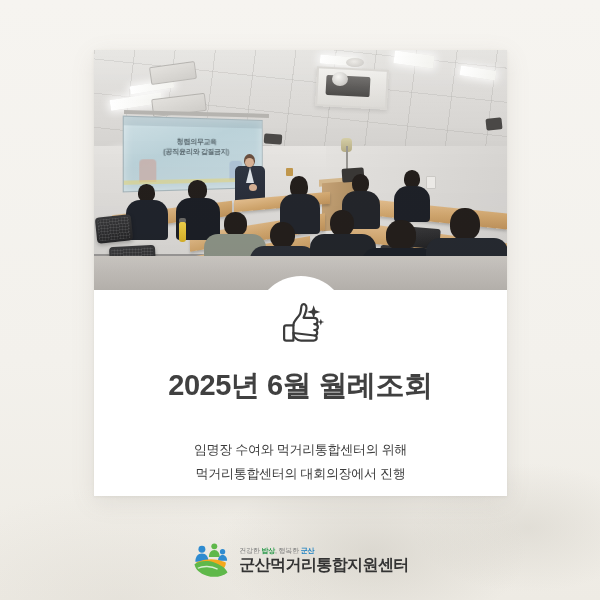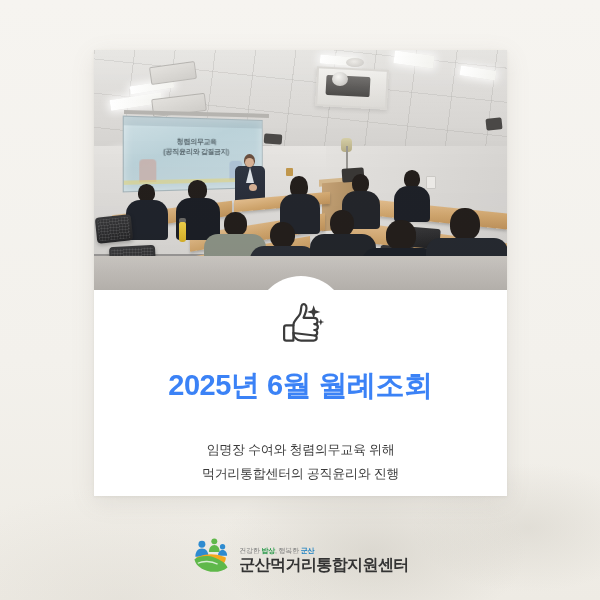--- a/index.html
+++ b/index.html
@@ -359,21 +359,21 @@
     height: 206px;
     background: #ffffff;
   }
   #main-title {
     position: absolute;
     left: 0; right: 0;
     top: 78px;
     text-align: center;
     font-size: 29px;
     font-weight: 700;
-    color: #3b82f6;
+    color: #404040;
     letter-spacing: -0.5px;
     line-height: 1.2;
   }
   #subtitle-wrap {
     position: absolute;
     left: 0; right: 0;
     top: 148px;
     text-align: center;
   }
   .subtitle-line {
@@ -384,20 +384,21 @@
   }
 
   
   #footer {
     position: absolute;
     left: 0;
     top: 536px;
     width: 600px;
     height: 48px;
     display: flex;
+    align-items: center;
     justify-content: center;
     gap: 8px;
   }
   #logo-mark { width: 40px; height: 38px; flex: 0 0 auto; }
   #logo-text { display: flex; flex-direction: column; justify-content: center; }
   #logo-tagline {
     font-size: 7px;
     line-height: 9px;
     color: #7d7d7d;
     letter-spacing: -0.2px;
@@ -552,22 +553,22 @@
         </div>
       <div class="chair-post cp2"></div>
 
       <div class="floor"></div>
       <div class="photo-shade"></div>
     </div>
 
     <div id="text-block">
       <div id="main-title">2025년 6월 월례조회</div>
       <div id="subtitle-wrap">
-        <div class="subtitle-line">임명장 수여와 청렴의무교육 위해</div>
-        <div class="subtitle-line">먹거리통합센터의 공직윤리와 진행</div>
+        <div class="subtitle-line">임명장 수여와 먹거리통합센터의 위해</div>
+        <div class="subtitle-line">먹거리통합센터의 대회의장에서 진행</div>
       </div>
     </div>
 
     <div id="thumb-badge">
       <svg width="54" height="54" viewBox="0 0 64 64">
         <g fill="none" stroke="#3b3b3b" stroke-width="2.6" stroke-linejoin="round" stroke-linecap="round">
           <path d="M23 36 C23 30 29 27 31 22 C32.6 18 31.5 13 33.5 11.5 C36 9.8 38.5 11.5 38.5 15.5 C38.5 19.5 36 24.5 35 27 L47 27 C50 27 51.5 29 51.5 31 C51.5 33 50 34.5 48 34.5"></path>
           <path d="M48 34.5 C50.5 34.5 52 36 52 38 C52 40 50.5 41.5 48 41.5"></path>
           <path d="M48 41.5 C50 41.5 51.2 43 51.2 44.8 C51.2 46.6 50 48 48 48"></path>
           <path d="M48 48 C49.6 48 50.6 49.3 50.6 50.8 C50.6 52.6 49.2 54 47 54 L32 54 C27 54 23 50 23 45 Z"></path>

